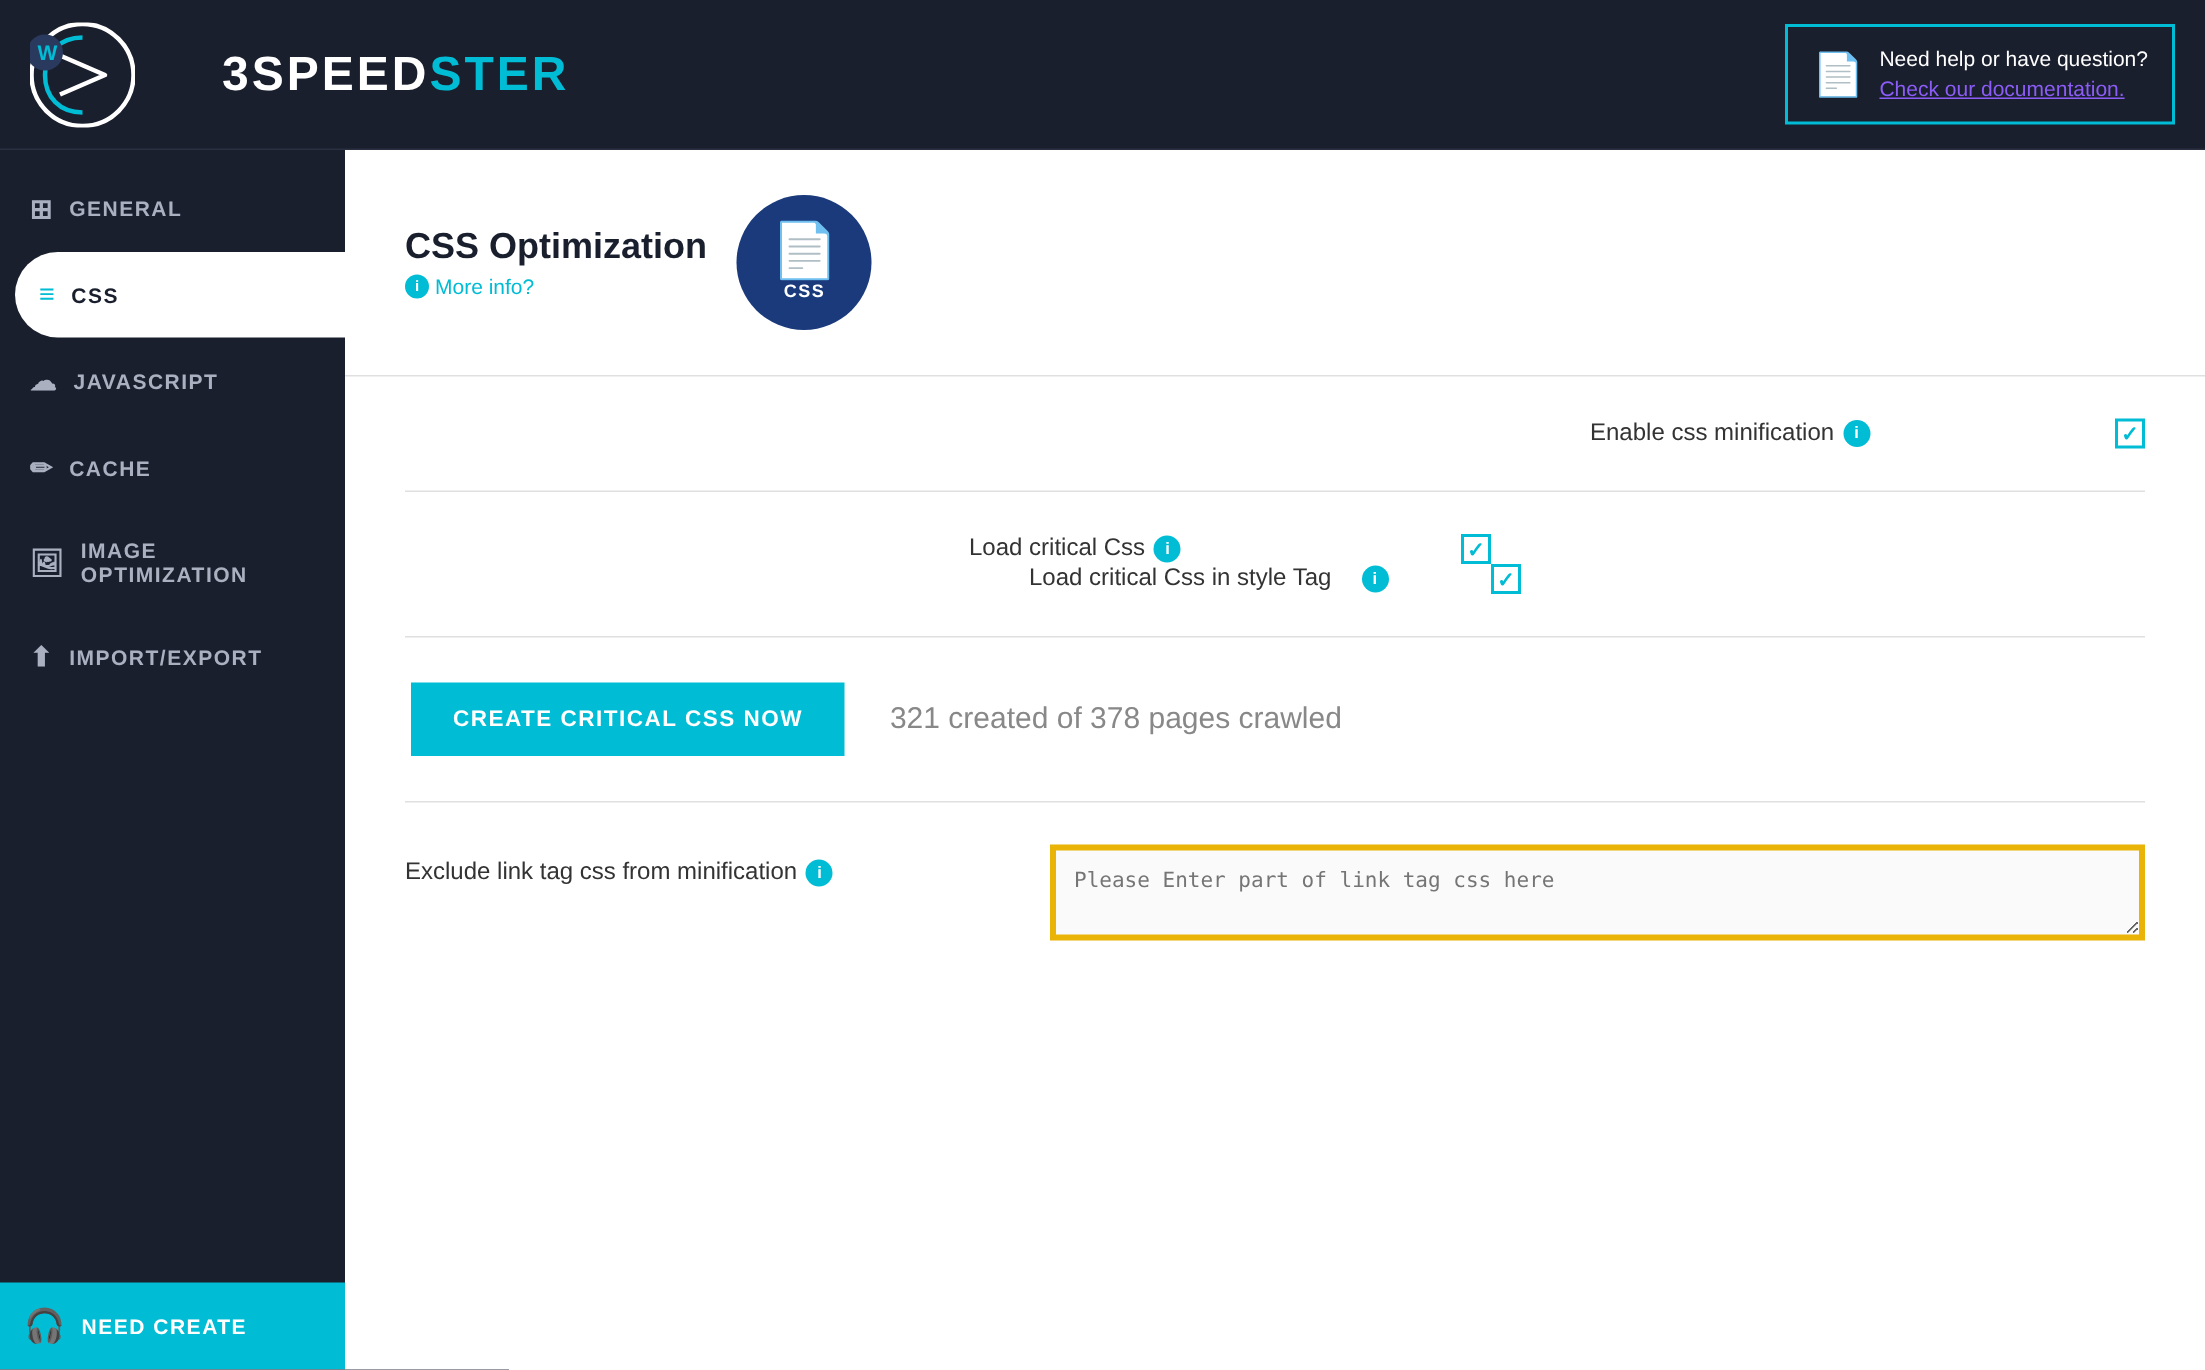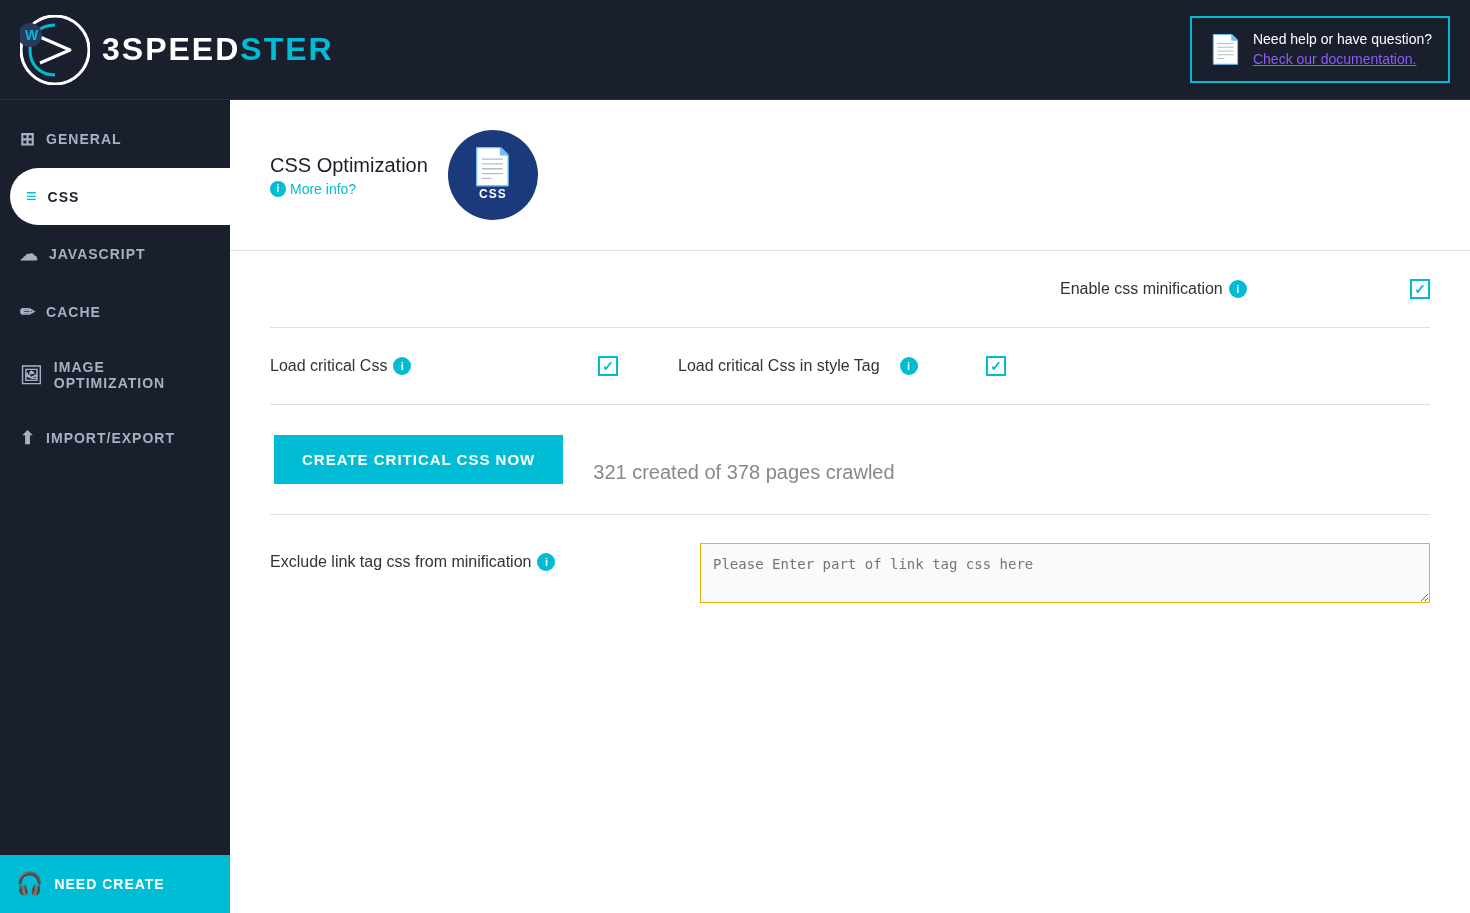--- a/index.html
+++ b/index.html
@@ -22,20 +22,21 @@
       gap: 12px;
     }
     .logo-icon {
       width: 70px;
       height: 70px;
     }
     .logo-text {
       font-size: 32px;
       font-weight: bold;
       letter-spacing: 2px;
+      margin-left: 46px;
     }
     .logo-text .three { color: #ffffff; }
     .logo-text .speed { color: #ffffff; }
     .logo-text .ster { color: #00bcd4; }
     .help-box {
       border: 2px solid #00bcd4;
       padding: 12px 16px;
       display: flex;
       align-items: center;
       gap: 10px;
@@ -114,22 +115,22 @@
 
     
     .page-header {
       display: flex;
       align-items: center;
       gap: 20px;
       margin-bottom: 30px;
     }
     .page-title-area {}
     .page-title {
-      font-size: 20px;
-      font-weight: normal;
+      font-size: 24px;
+      font-weight: bold;
       color: #1a1f2e;
     }
     .more-info-link {
       display: flex;
       align-items: center;
       gap: 4px;
       color: #00bcd4;
       text-decoration: none;
       font-size: 14px;
       margin-top: 4px;
@@ -210,20 +211,21 @@
       color: #00bcd4;
       font-size: 14px;
       font-weight: bold;
     }
     .setting-row-multi {
       display: flex;
       align-items: center;
       padding: 28px 0;
       border-bottom: 1px solid #e0e0e0;
       gap: 0;
+      flex-direction: column;
     }
     .setting-col {
       display: flex;
       align-items: center;
       gap: 8px;
     }
     .setting-col-label {
       display: flex;
       align-items: center;
       gap: 6px;
@@ -239,21 +241,21 @@
       align-items: center;
       gap: 20px;
       font-size: 16px;
       color: #333;
       min-width: 300px;
     }
 
     
     .button-row {
       display: flex;
-      align-items: flex-end;
+      align-items: center;
       padding: 30px 4px;
       border-bottom: 1px solid #e0e0e0;
       gap: 30px;
     }
     .create-btn {
       background: #00bcd4;
       color: #ffffff;
       border: none;
       padding: 16px 28px;
       font-size: 15px;
@@ -278,21 +280,21 @@
       display: flex;
       align-items: center;
       gap: 6px;
       font-size: 16px;
       color: #333;
       min-width: 400px;
       padding-top: 10px;
     }
     .exclude-textarea {
       flex: 1;
-      border: 1px solid #eab308;
+      border: 4px solid #eab308;
       padding: 12px;
       font-size: 14px;
       color: #aaa;
       resize: vertical;
       min-height: 60px;
       background: #fafafa;
     }
   </style>
 </head>
 <body>

